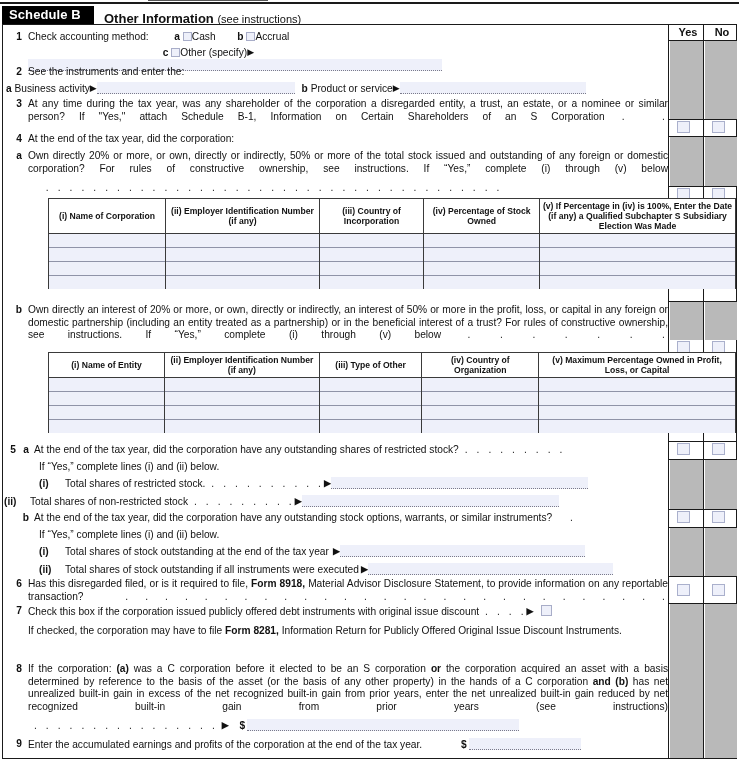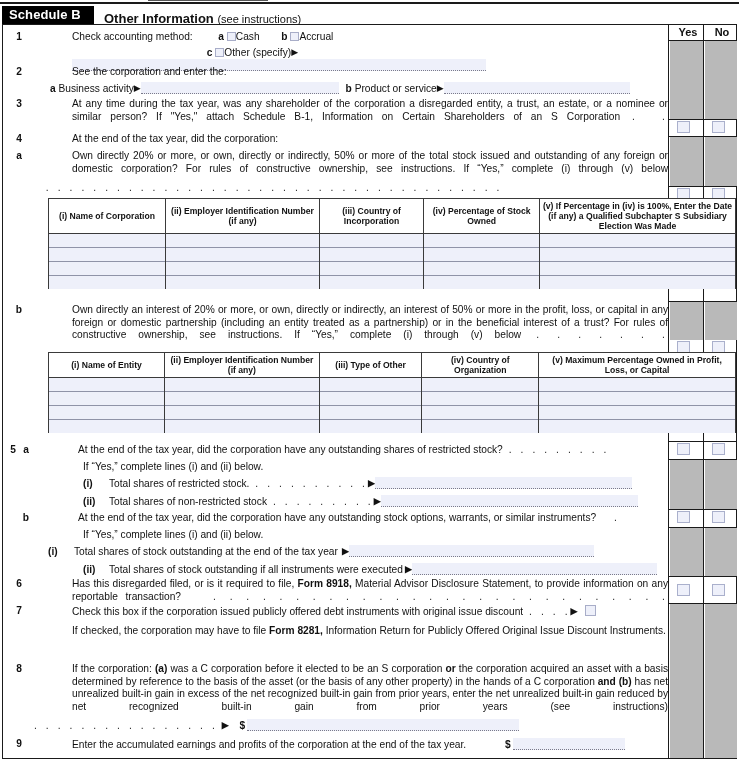--- a/index.html
+++ b/index.html
@@ -6,21 +6,21 @@
   body{font-family:"Liberation Sans", sans-serif;}
   .page{
     position:relative;width:739px;height:761px;background:#fff;overflow:hidden;
     font-size:10.2px;color:#111;line-height:1.24;
   }
   
   .b{font-weight:bold;}
   .row{display:flex;}
   .num{width:22px;text-align:right;font-weight:bold;flex:none;padding-right:6px;box-sizing:border-box;}
   .ltr{width:14px;text-align:right;font-weight:bold;flex:none;padding-right:6px;box-sizing:border-box;}
-  .txt{flex:1;margin-left:44px;}
+  .txt{flex:1;}
   .tri{font-size:9px;line-height:1;vertical-align:1px;}
   .fill{
     background:#eef0fa;border-bottom:1px dotted #7a7a8a;height:11px;display:inline-block;vertical-align:-2px;
   }
   .chk{
     display:inline-block;width:9px;height:9px;border:1px solid #a8adc8;background:#eef0fa;
     vertical-align:-1px;box-sizing:border-box;
   }
   .lead{letter-spacing:3.1px;color:#222;}
   .just{text-align:justify;}
@@ -148,21 +148,21 @@
         <span style="display:inline-block;width:132px;"></span>
         <span class="b">c</span>
         <span class="chk"></span><span>Other (specify)</span><span class="tri">▶</span><span class="fill" style="width:414px;"></span>
       </div>
     </div>
   </div>
 
   <div style="position:absolute;left:6px;top:66px;width:660px;">
     <div class="row">
       <div class="num">2</div>
-      <div class="txt">See the corporation and enter the:</div>
+      <div class="txt">See the instruments and enter the:</div>
     </div>
     <div class="row" style="margin-top:3px;flex-direction:column;">
       <div class="num"></div>
       <div class="txt">
         <span class="b">a</span>
         <span>Business activity</span><span class="tri">▶</span><span class="fill" style="width:198px;"></span>
         <span class="b" style="margin-left:4px;">b</span>
         <span>Product or service</span><span class="tri">▶</span><span class="fill" style="width:186px;"></span>
       </div>
     </div>
@@ -320,41 +320,41 @@
     <div class="row" style="margin-top:4px;">
       <div style="width:35px;flex:none;"></div>
       <div class="txt">If “Yes,” complete lines (i) and (ii) below.</div>
     </div>
     <div class="row" style="margin-top:4px;">
       <div style="width:35px;flex:none;"></div>
       <div class="txt">
         <span class="b" style="display:inline-block;width:26px;">(i)</span><span>Total shares of restricted stock.</span><span class="lead"> . . . . . . . . . .</span><span class="tri b">▶</span><span class="fill" style="width:257px;"></span>
       </div>
     </div>
-    <div class="row" style="margin-top:4px;">
+    <div class="row" style="margin-top:4px;flex-direction:column;">
       <div style="width:35px;flex:none;"></div>
       <div class="txt">
         <span class="b" style="display:inline-block;width:26px;">(ii)</span><span>Total shares of non-restricted stock</span><span class="lead"> . . . . . . . . .</span><span class="tri b">▶</span><span class="fill" style="width:257px;"></span>
       </div>
     </div>
   </div>
 
   <div style="position:absolute;left:4px;top:512px;width:664px;">
     <div class="row">
       <div style="width:18px;flex:none;"></div>
       <div class="ltr" style="width:12px;padding-right:5px;">b</div>
       <div class="txt">
         <span>At the end of the tax year, did the corporation have any outstanding stock options, warrants, or similar instruments?</span><span class="lead">&nbsp;&nbsp;&nbsp;.</span>
       </div>
     </div>
     <div class="row" style="margin-top:4px;">
       <div style="width:35px;flex:none;"></div>
       <div class="txt">If “Yes,” complete lines (i) and (ii) below.</div>
     </div>
-    <div class="row" style="margin-top:4px;flex-direction:column;">
+    <div class="row" style="margin-top:4px;">
       <div style="width:35px;flex:none;"></div>
       <div class="txt">
         <span class="b" style="display:inline-block;width:26px;">(i)</span><span>Total shares of stock outstanding at the end of the tax year</span><span class="tri b" style="margin-left:4px;">▶</span><span class="fill" style="width:245px;"></span>
       </div>
     </div>
     <div class="row" style="margin-top:4px;">
       <div style="width:35px;flex:none;"></div>
       <div class="txt">
         <span class="b" style="display:inline-block;width:26px;">(ii)</span><span>Total shares of stock outstanding if all instruments were executed</span><span class="tri b" style="margin-left:2px;">▶</span><span class="fill" style="width:245px;"></span>
       </div>

